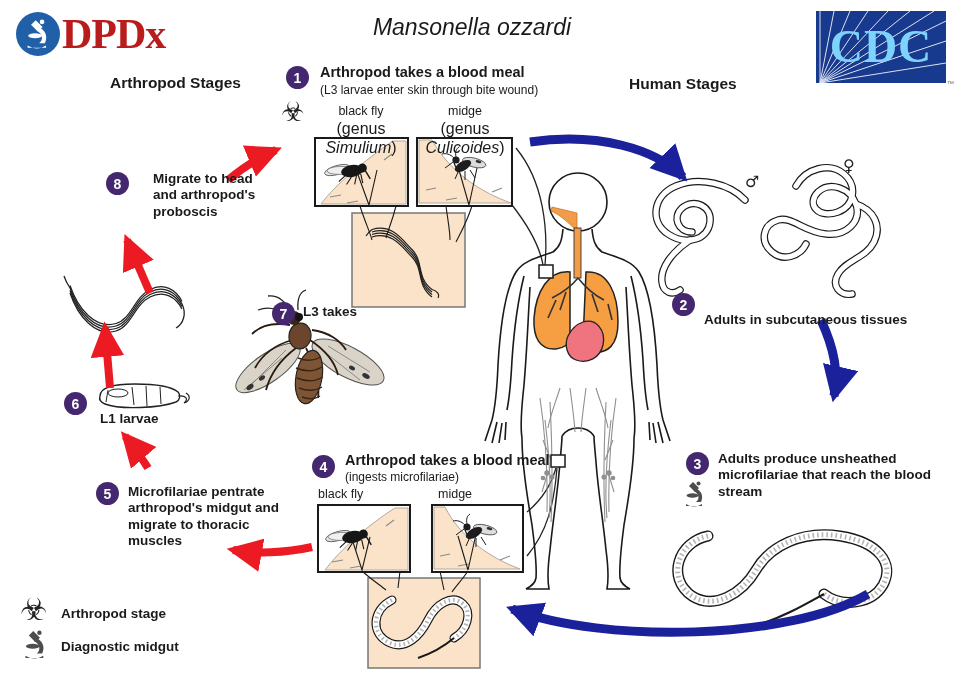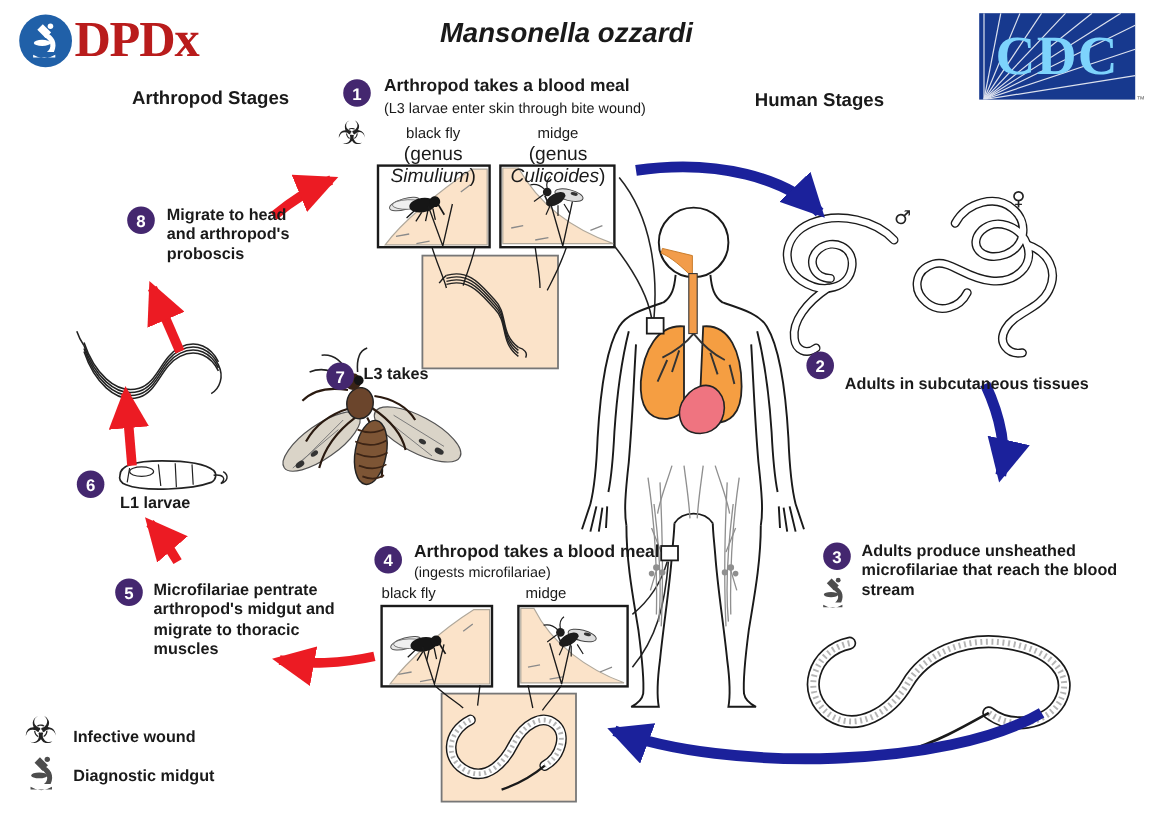--- a/index.html
+++ b/index.html
@@ -10,21 +10,21 @@
         font-weight:bold;font-size:14px;display:flex;align-items:center;justify-content:center;z-index:3;}
   .stitle{font-size:14.5px;font-weight:700;z-index:3;}
   .ssub{font-size:12px;z-index:3;}
   .stext{font-size:13.5px;font-weight:600;line-height:1.22;z-index:3;}
   .heading{font-size:15.5px;font-weight:bold;z-index:3;}
   .flylabel{font-size:12.5px;text-align:center;line-height:1.2;z-index:3;}
   .genus{font-size:16px;}
   .it{font-style:italic;}
   .bio{font-family:"DejaVu Sans",sans-serif;font-size:27px;line-height:1;color:#222;z-index:3;}
   .sym{font-family:"DejaVu Sans",sans-serif;font-size:16px;color:#222;z-index:3;}
-  #title{font-size:23px;font-weight:bold;font-style:italic;text-align:center;z-index:3;}
+  #title{font-size:23px;font-weight:normal;font-style:italic;text-align:center;z-index:3;}
   #dpdx{display:flex;align-items:center;z-index:3;}
   #dpdx .circ{width:44px;height:44px;border-radius:50%;background:#2060a8;display:flex;
               align-items:center;justify-content:center;}
   #dpdx .word{font-family:"Liberation Serif",serif;font-weight:bold;font-size:42px;
               color:#b91c1c;letter-spacing:-1px;margin-left:2px;line-height:1;}
   #cdc{background:#17398e;width:130px;height:72px;z-index:3;display:flex;align-items:center;
        justify-content:center;position:absolute;}
   #cdc .word{font-family:"Liberation Serif",serif;font-weight:bold;font-size:46px;color:#7dd3fc;
              letter-spacing:1px;position:relative;z-index:2;line-height:1;}
   #cdc svg{position:absolute;left:0;top:0;z-index:1;}
@@ -323,24 +323,24 @@
   <div class="abs snum" style="left:96px;top:482px;">5</div>
   <div class="abs stext" style="left:128px;top:484px;width:152px;">Microfilariae pentrate arthropod's midgut and migrate to thoracic muscles</div>
 
   <div class="abs snum" style="left:64px;top:392px;">6</div>
   <div class="abs stext" style="left:100px;top:411px;">L1 larvae</div>
 
   <div class="abs snum" style="left:272px;top:302px;">7</div>
   <div class="abs stext" style="left:303px;top:304px;">L3 takes</div>
 
   <div class="abs snum" style="left:106px;top:172px;">8</div>
-  <div class="abs stext" style="left:139px;top:171px;width:114px;">Migrate to head and arthropod's proboscis</div>
+  <div class="abs stext" style="left:153px;top:171px;width:114px;">Migrate to head and arthropod's proboscis</div>
 
   <div class="abs bio" style="left:20px;top:594px;font-size:31px;">☣</div>
-  <div class="abs stext" style="left:61px;top:606px;font-weight:600;">Infective wound</div>
+  <div class="abs stext" style="left:61px;top:606px;font-weight:600;">Arthropod stage</div>
   <div class="abs" style="left:22px;top:630px;z-index:3;color:#4d4d4d;">
     <svg width="27" height="29" viewBox="0 0 22 26">
       <g fill="currentColor">
         <path d="M9,1 L15,7 L11,11 L5,5 Z"></path>
           <circle cx="14.5" cy="2.5" r="2"></circle>
         <path d="M10,10 C15,13 16,18 12,21 L17,21 C20,15 17,9 11,7 Z"></path>
         <ellipse cx="8.5" cy="14.5" rx="6" ry="2.2"></ellipse>
         <path d="M2,23 Q10,28 18,23 L18,25 L2,25 Z"></path>
       </g>
     </svg>

